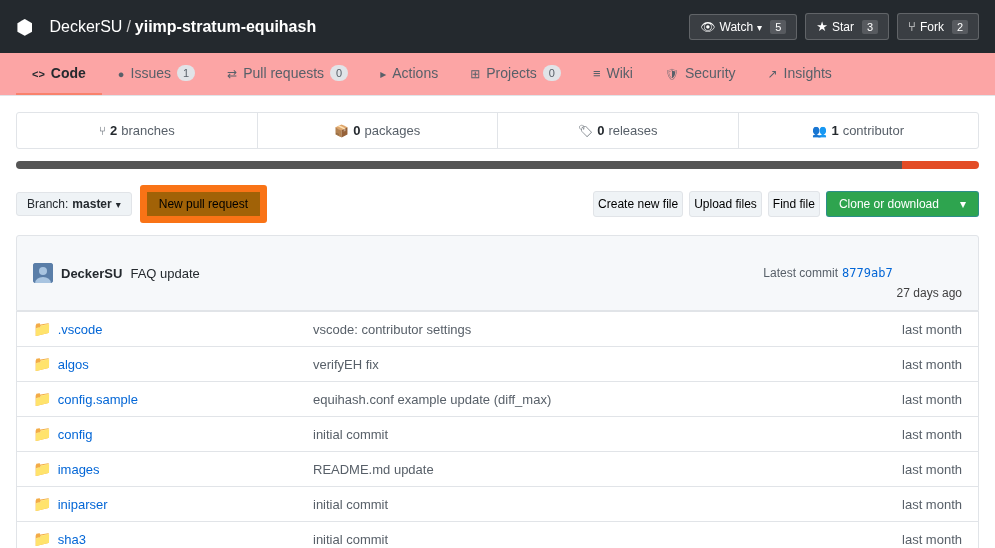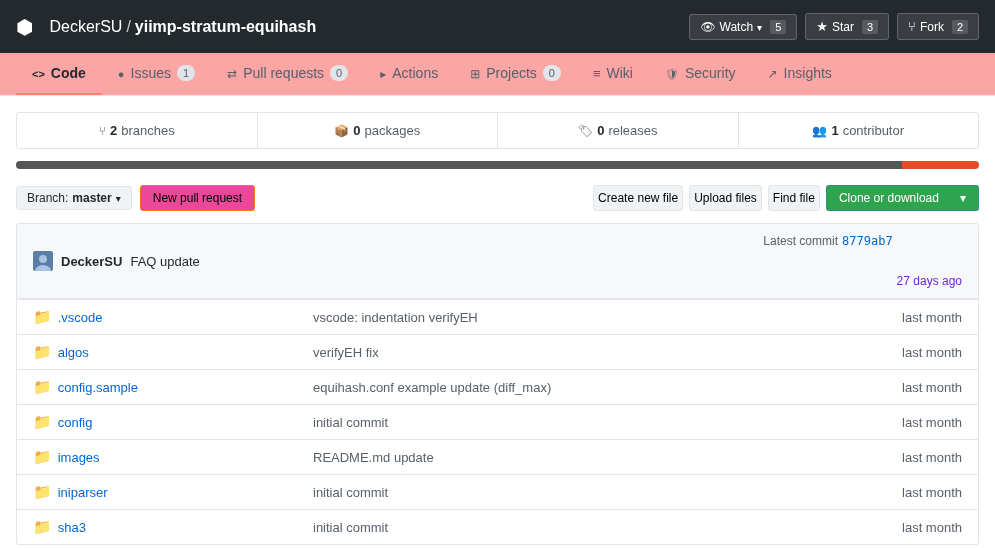--- a/index.html
+++ b/index.html
@@ -33,33 +33,33 @@
     .stat-num { font-weight: 600; color: #24292e; }
 
     
     .lang-bar { height: 8px; border-radius: 4px; overflow: hidden; display: flex; margin-bottom: 16px; }
     .lang-seg { height: 100%; }
 
     
     .branch-row { display: flex; align-items: center; margin-bottom: 12px; gap: 8px; }
     .branch-select { display: inline-flex; align-items: center; padding: 4px 10px; border: 1px solid #e1e4e8; border-radius: 3px; background: #eff3f6; cursor: pointer; font-size: 12px; gap: 4px; }
     .branch-name { font-weight: 600; }
-    .btn-new-pr { padding: 5px 12px; border: 1px solid #f97316; border-radius: 3px; background: #ec4899; font-size: 12px; cursor: pointer; }
+    .btn-new-pr { padding: 5px 12px; border: 7px solid #f97316; border-radius: 3px; background: #a16207; font-size: 12px; cursor: pointer; }
     .branch-right { margin-left: auto; display: flex; gap: 6px; align-items: center; }
     .btn-sm { padding: 5px 4px; border: 1px solid #e1e4e8; border-radius: 3px; background: #eff3f6; font-size: 12px; cursor: pointer; white-space: nowrap; }
     .btn-clone { padding: 5px 12px; border: 1px solid rgba(39,110,224,0.4); border-radius: 3px; background: #2ea44f; color: #fff; font-size: 12px; cursor: pointer; display: inline-flex; align-items: center; gap: 21px; white-space: nowrap; }
 
     
     .commit-row { background: #f6f8fa; border: 1px solid #e1e4e8; border-radius: 3px 3px 0 0; padding: 10px 16px; display: flex; align-items: center; gap: 8px; }
     .avatar { width: 20px; height: 20px; border-radius: 3px; background: #6a737d; display: inline-block; overflow: hidden; }
     .commit-user { font-weight: 600; color: #24292e; font-size: 13px; }
     .commit-msg { color: #24292e; font-size: 13px; }
-    .commit-right { margin-left: auto; font-size: 12px; color: #586069; display: flex; gap: 4px; }
+    .commit-right { margin-left: auto; font-size: 12px; color: #586069; display: flex; align-items: center; gap: 4px; }
     .commit-sha { color: #0366d6; font-family: monospace; }
-    .commit-time { color: #6d28d9; margin-top: 40px; }
+    .commit-time { color: #404040; margin-top: 40px; }
 
     
     .file-table { border: 1px solid #e1e4e8; border-top: none; border-radius: 0 0 3px 3px; width: 100%; border-collapse: collapse; }
     .file-row { display: grid; grid-template-columns: 280px 1fr auto; border-top: 1px solid #e1e4e8; }
     .file-cell { padding: 8px 16px; display: flex; align-items: center; gap: 6px; font-size: 13px; }
     .file-name { color: #0366d6; cursor: pointer; }
     .file-commit { color: #586069; }
     .file-time { color: #586069; text-align: right; white-space: nowrap; }
 
     .icon-eye::before { content: "👁"; font-size: 12px; }
@@ -212,21 +212,21 @@
       <span class="commit-time">27 days ago</span>
     </div>
   </div>
 
   <div class="file-table" id="file-table-body">
       <div class="file-row">
     <div class="file-cell">
       <span style="color:#6a737d; font-size:15px;">📁</span>
       <a class="file-name">.vscode</a>
     </div>
-    <div class="file-cell file-commit">vscode: indentation verifyEH</div>
+    <div class="file-cell file-commit">vscode: contributor settings</div>
     <div class="file-cell file-time">last month</div>
   </div>
       <div class="file-row">
     <div class="file-cell">
       <span style="color:#6a737d; font-size:15px;">📁</span>
       <a class="file-name">algos</a>
     </div>
     <div class="file-cell file-commit">verifyEH fix</div>
     <div class="file-cell file-time">last month</div>
   </div>

